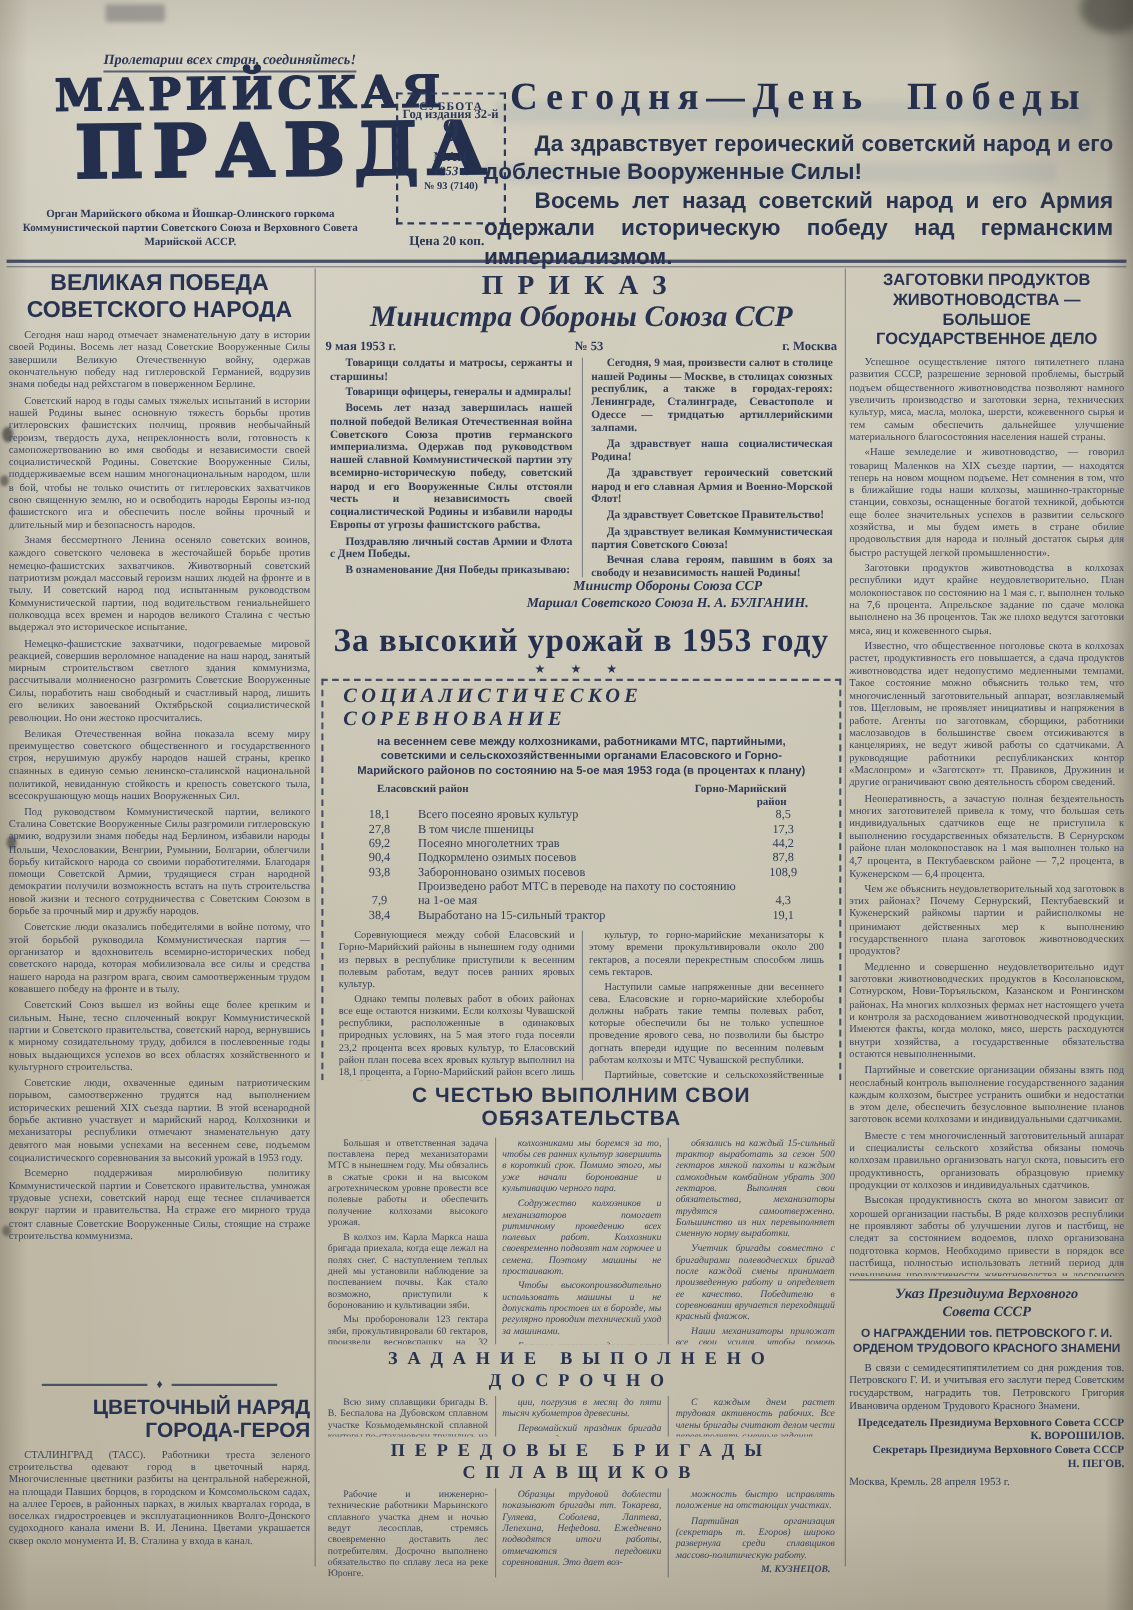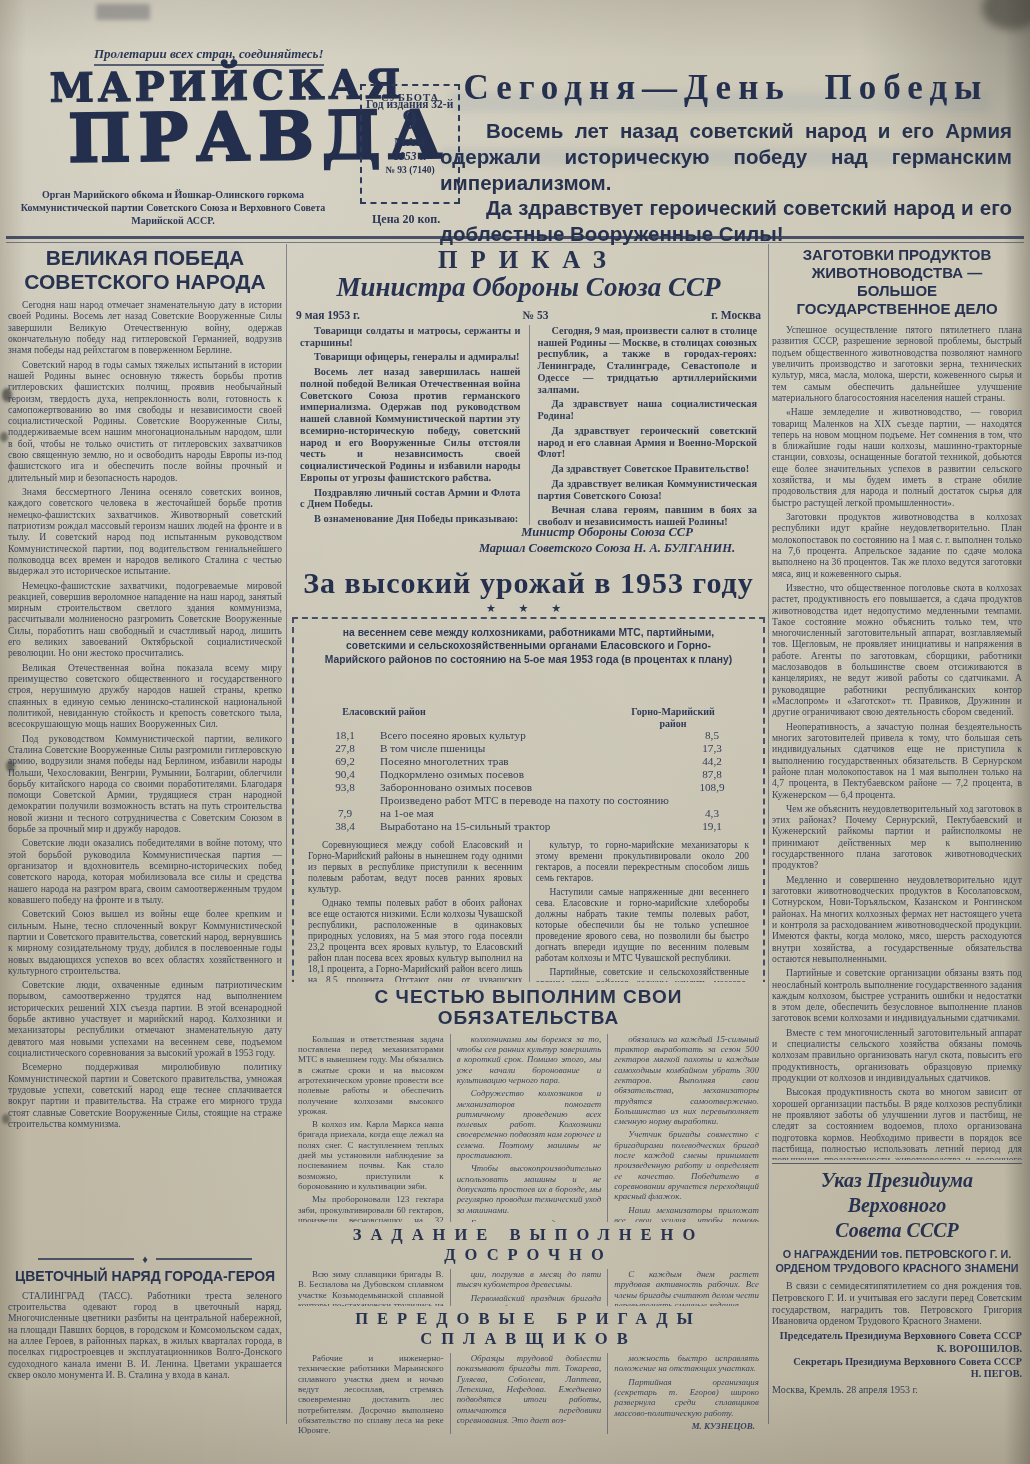--- a/index.html
+++ b/index.html
@@ -48,21 +48,21 @@
   .colM{position:absolute;left:292px;top:244px;width:473px;}
   .colR{position:absolute;left:772px;top:246px;width:250px;}
   .art-title{font-family:"Liberation Sans",sans-serif;font-weight:bold;text-align:center;
     color:#273350;line-height:1.12;}
   .bp{margin:0 0 3px;text-indent:14px;text-align:justify;}
   .body-sm{font-size:9.6px;line-height:1.18;color:#3a455f;}
   .colL .paras{height:948px;overflow:hidden;margin-top:6px;}
   .orn{display:flex;align-items:center;margin:6px 30px 4px;color:#2e3a58;}
   .orn .ln{flex:1;height:2px;background:rgba(45,56,86,.8);}
   .orn .dm{padding:0 8px;font-size:11px;}
-  .flower-title{font-size:14px;margin:4px 0 5px;}
+  .flower-title{font-size:19px;margin:4px 0 5px;text-align:right;}
   .flower-text{height:150px;overflow:hidden;}
   
   .prikaz{height:314px;overflow:hidden;}
   .prikaz .pt{ text-align:center;font-weight:bold;font-size:25px;letter-spacing:13px;color:#273350;margin-top:2px;}
   .prikaz .ps{text-align:center;font-weight:bold;font-style:italic;font-size:27px;color:#273350;margin-top:-2px;}
   .pmeta{display:flex;font-weight:bold;font-size:11.5px;margin:6px 4px 4px;color:#2d3856;}
   .pmeta .m2{flex:1;text-align:center;}
   .pcols{display:flex;height:200px;overflow:hidden;font-weight:bold;}
   .pcols .pc{width:50%;box-sizing:border-box;padding:0 8px;font-size:10.3px;line-height:1.14;}
   .pcols .pc+.pc{border-left:1px solid rgba(45,55,85,.5);}
@@ -72,21 +72,21 @@
   .harvest{height:424px;overflow:hidden;}
   .harvest .ht{text-align:center;font-weight:bold;font-size:30px;color:#24304e;margin-top:8px;letter-spacing:1px;}
   .stars{text-align:center;font-size:11px;letter-spacing:10px;color:#2b3655;margin:2px 0;}
   .hbox{border:2.5px dashed rgba(46,58,88,.85);margin-top:2px;padding:4px 8px 6px;}
   .hbox-title{display:flex;align-items:center;}
   .hbox-title .sq{flex:1;height:3px;background:repeating-linear-gradient(90deg,rgba(46,58,88,.8) 0 5px,transparent 5px 9px);}
   .hbox-title .tx{padding:0 10px;font-weight:bold;font-style:italic;font-size:18.5px;letter-spacing:4px;color:#273350;}
   .hsub{text-align:center;font-family:"Liberation Sans",sans-serif;font-weight:bold;font-size:10.3px;
     line-height:1.3;margin:3px 18px 4px;color:#2f3a58;}
   .thead{display:flex;font-weight:bold;font-size:10px;line-height:1.15;color:#2f3a58;margin:0 40px;}
-  .thead span{width:84px;text-align:center;margin-top:36px;}
+  .thead span{width:84px;text-align:right;}
   .thead .sp{flex:1;}
   .t-row{display:flex;align-items:flex-end;font-size:11.2px;line-height:1.16;color:#323e5a;margin:0 14px;}
   .t-val{width:58px;text-align:center;flex:none;}
   .t-label{flex:1;padding:0 6px;}
   .hcols{display:flex;height:168px;overflow:hidden;margin-top:6px;border-top:1px solid rgba(45,55,85,.0);}
   .hcols .pc{width:50%;box-sizing:border-box;padding:0 6px;font-size:9.4px;line-height:1.17;}
   .hcols .pc+.pc{border-left:1px solid rgba(45,55,85,.5);}
   
   .oblig{height:240px;overflow:hidden;}
   .oblig .ot{font-size:19px;letter-spacing:1px;margin:4px 0 5px;}
@@ -99,21 +99,21 @@
   .task{height:84px;overflow:hidden;}
   .spaced-title{text-align:center;font-weight:bold;font-size:16.5px;letter-spacing:9px;color:#273350;margin:3px 0 4px;}
   .task .tri{height:56px;}
   .brig{height:128px;overflow:hidden;}
   .brig .tri{height:98px;}
   .hr1{border-top:1.5px solid rgba(40,50,80,.7);margin:3px 0;}
   
   .colR .art-title{font-size:15px;line-height:1.2;margin-bottom:6px;}
   .colR .paras{height:836px;overflow:hidden;}
   .ukaz{margin-top:4px;}
-  .ukaz .ut{text-align:center;font-weight:bold;font-style:italic;font-size:20px;line-height:1.25;color:#273350;}
+  .ukaz .ut{text-align:center;font-weight:bold;font-style:italic;font-size:13px;line-height:1.25;color:#273350;}
   .ukaz .us{text-align:center;font-weight:bold;font-size:10.8px;line-height:1.3;margin-top:4px;color:#2d3856;}
   .ukaz .ub{font-size:9.8px;line-height:1.2;text-align:justify;text-indent:14px;margin-top:5px;}
   .ukaz .usig{font-weight:bold;font-size:10.2px;line-height:1.25;text-align:right;margin-top:3px;color:#2d3856;}
   .ukaz .udate{font-size:10px;margin-top:3px;}
 </style>
 </head>
 <body>
 
 <div class="page">
 
@@ -138,22 +138,22 @@
     <div class="datebox">
       <div class="wd">СУББОТА</div>
       <div class="dy">9</div>
       <div class="mo">МАЯ</div>
       <div class="yr">1953 г.</div>
       <div class="iss">№ 93 (7140)</div>
     </div>
     <div class="price">Цена 20 коп.</div>
     <div class="lead">
       <h1>Сегодня—День Победы</h1>
+      <p>Да здравствует героический советский народ и его доблестные Вооруженные Силы!</p>
       <p>Восемь лет назад советский народ и его Армия одержали историческую победу над германским империализмом.</p>
-      <p>Да здравствует героический советский народ и его доблестные Вооруженные Силы!</p>
     </div>
   </header>
 
   <div class="hr-top"></div>
   <div class="vr" style="left:286px;top:244px;height:1180px;"></div>
   <div class="vr" style="left:768px;top:244px;height:1180px;"></div>
 
   <section class="colL">
     <div class="art-title" style="font-size:21px;">
       <div>ВЕЛИКАЯ ПОБЕДА</div>
@@ -217,20 +217,25 @@
         <div>Министр Обороны Союза ССР</div>
         <div>Маршал Советского Союза Н. А. БУЛГАНИН.</div>
       </div>
 
     </div>
 
     <div class="harvest">
       <div class="ht">За высокий урожай в 1953 году</div>
       <div class="stars">★ ★ ★</div>
       <div class="hbox">
+        <div class="hbox-title">
+          <span class="sq"></span>
+          <span class="tx">СОЦИАЛИСТИЧЕСКОЕ СОРЕВНОВАНИЕ</span>
+          <span class="sq"></span>
+        </div>
         <div class="hsub">на весеннем севе между колхозниками, работниками МТС, партийными, советскими и сельскохозяйственными органами Еласовского и Горно-Марийского районов по состоянию на 5-ое мая 1953 года (в процентах к плану)</div>
         <div class="thead">
           <span>Еласовский район</span>
           <span class="sp"></span>
           <span>Горно-Марийский район</span>
         </div>
         <div>
 
             <div class="t-row">
               <span class="t-val">18,1</span>

